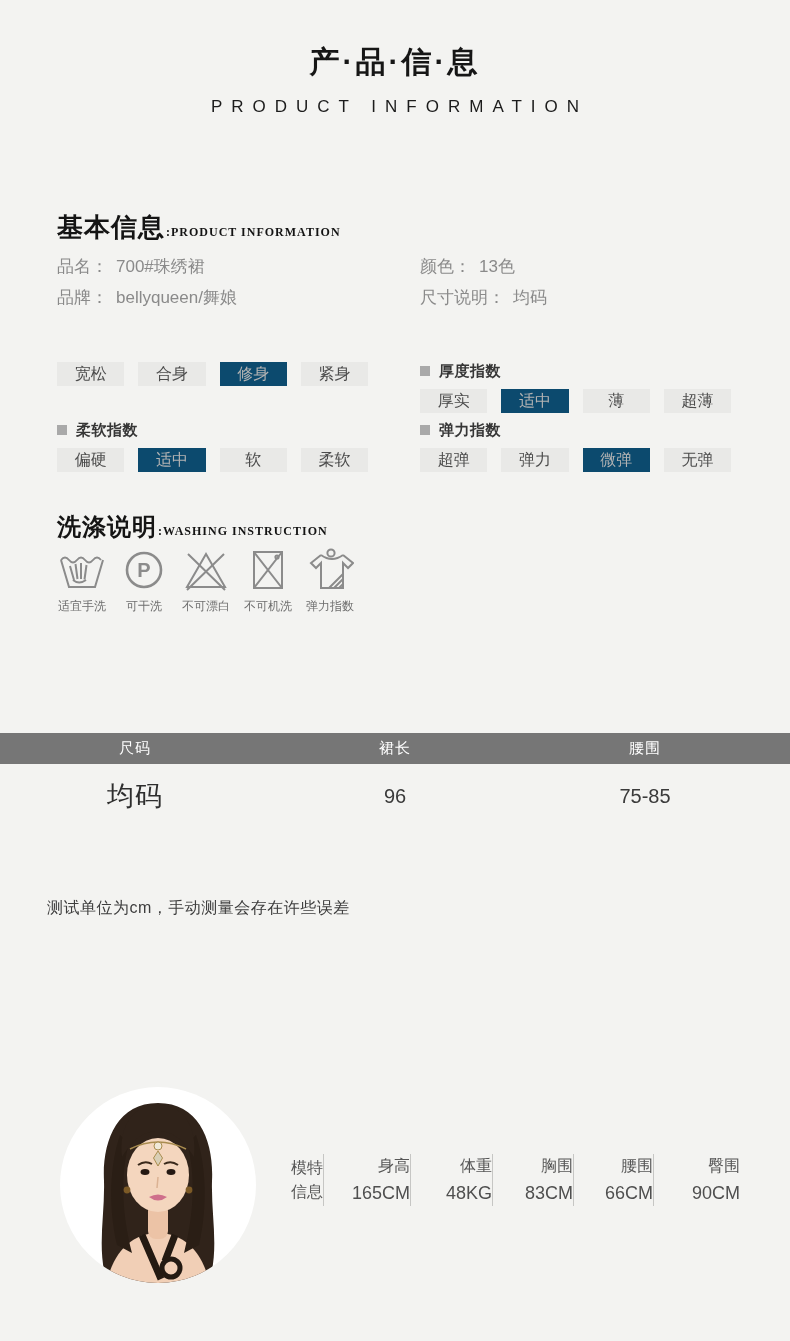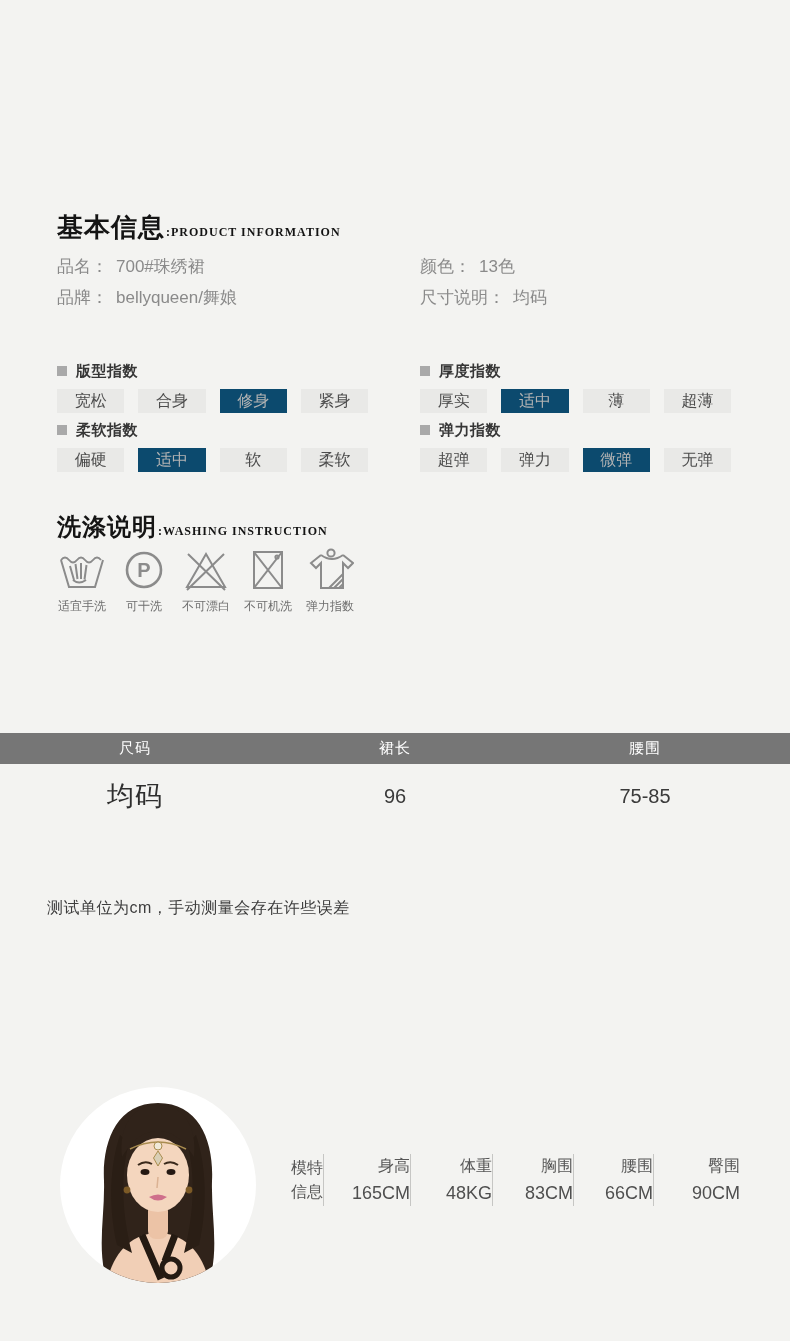--- a/index.html
+++ b/index.html
@@ -113,20 +113,24 @@
     content: ""; position: absolute; left: 0; top: 50%; transform: translateY(-50%);
     width: 1px; height: 52px; background: #c6c6c4;
   }
   .w87 { width: 87px; } .w82 { width: 82px; } .w81 { width: 81px; } .w80 { width: 80px; }
 </style>
 </head>
 <body>
 
 <div class="page">
 
+  <div class="hdr">
+    <div class="cn">产·品·信·息</div>
+    <div class="en">PRODUCT INFORMATION</div>
+  </div>
 
   <div class="sec-h" style="top:210px;">
     <span class="cn">基本信息</span><span class="en">:PRODUCT INFORMATION</span>
   </div>
 
   <div class="fields">
     <div class="field">
       <span class="lab">品名：</span><span>700#珠绣裙</span>
     </div>
     <div class="field">
@@ -136,24 +140,20 @@
       <span class="lab">品牌：</span><span>bellyqueen/舞娘</span>
     </div>
     <div class="field">
       <span class="lab">尺寸说明：</span><span>均码</span>
     </div>
   </div>
 
   <div class="indexes">
 
     <div class="grp">
-      <div class="idx-label">
-        <span class="sq"></span>
-        <span>版型指数</span>
-      </div>
       <div class="cells">
         <div class="cell">宽松</div>
         <div class="cell">合身</div>
         <div class="cell sel">修身</div>
         <div class="cell">紧身</div>
       </div>
     </div>
 
     <div class="grp">
       <div class="idx-label">

